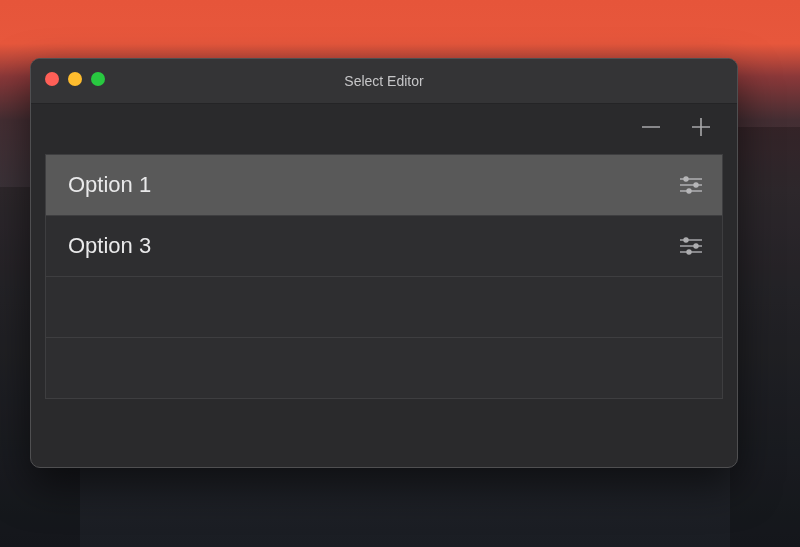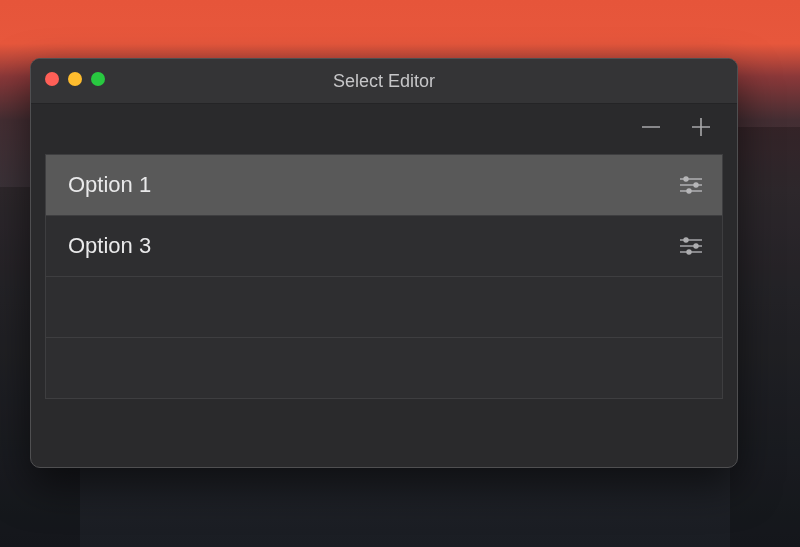--- a/index.html
+++ b/index.html
@@ -18,21 +18,21 @@
     background:#2a2a2c;border:1px solid #4f4f51;border-radius:10px;
     box-shadow:0 18px 40px rgba(0,0,0,.55);display:flex;flex-direction:column;overflow:hidden;}
 
   .titlebar{position:relative;height:44px;display:flex;align-items:center;justify-content:center;
     background:#343436;border-bottom:1px solid #242426;}
   .traffic{position:absolute;left:14px;top:13px;display:flex;gap:9px;}
   .dot{width:14px;height:14px;border-radius:50%;}
   .dot.red{background:#ff5f57;}
   .dot.yellow{background:#febc2e;}
   .dot.green{background:#28c840;}
-  .title{color:#c6c6c8;font-size:18px;font-weight:400;}
+  .title{color:#c6c6c8;font-size:14px;font-weight:400;}
 
   .toolbar{height:50px;display:flex;align-items:center;justify-content:flex-end;gap:22px;padding:0 22px;}
   .tool{width:28px;height:28px;display:flex;align-items:center;justify-content:center;color:#9a9a9c;cursor:default;}
   .tool svg{stroke:#a9a9ab;}
 
   .list{flex:1;padding:0 14px 14px 14px;}
   .row{height:60px;border:1px solid #3e3e40;border-top:none;display:flex;align-items:center;
     justify-content:space-between;padding:0 18px 0 22px;background:#2e2e30;}
   .row:first-child{border-top:1px solid #3e3e40;}
   .row.selected{background:#595959;}

